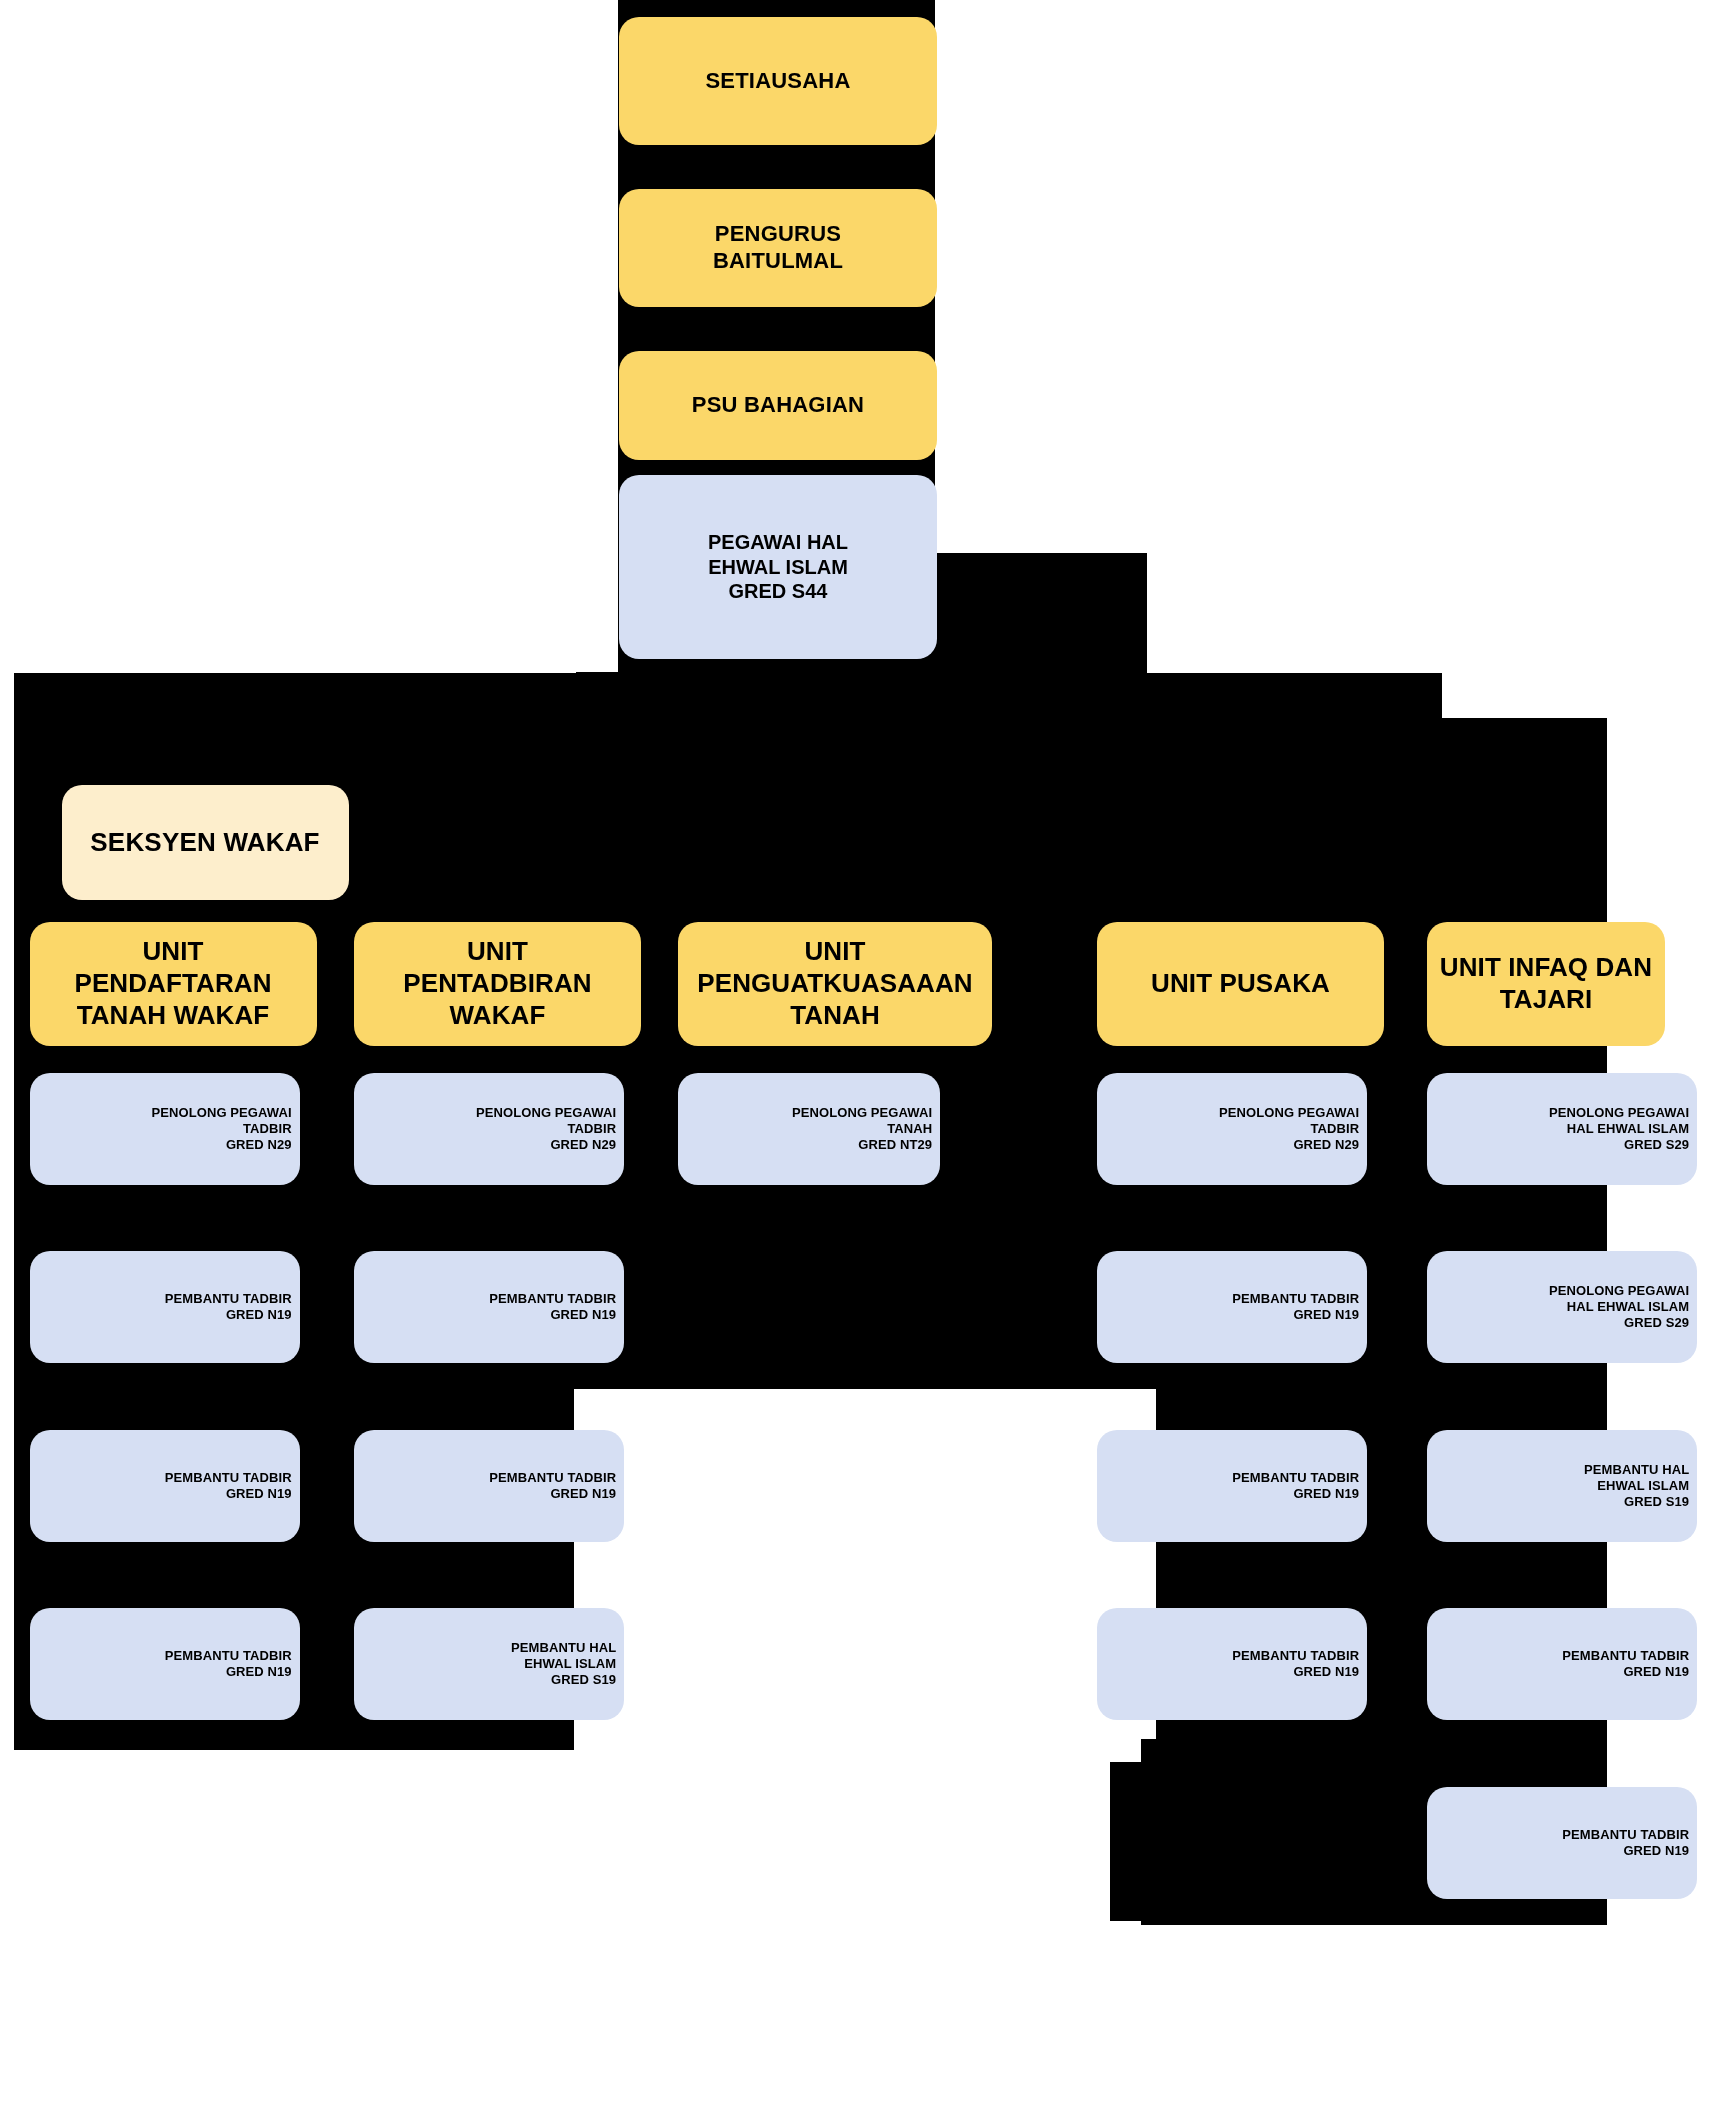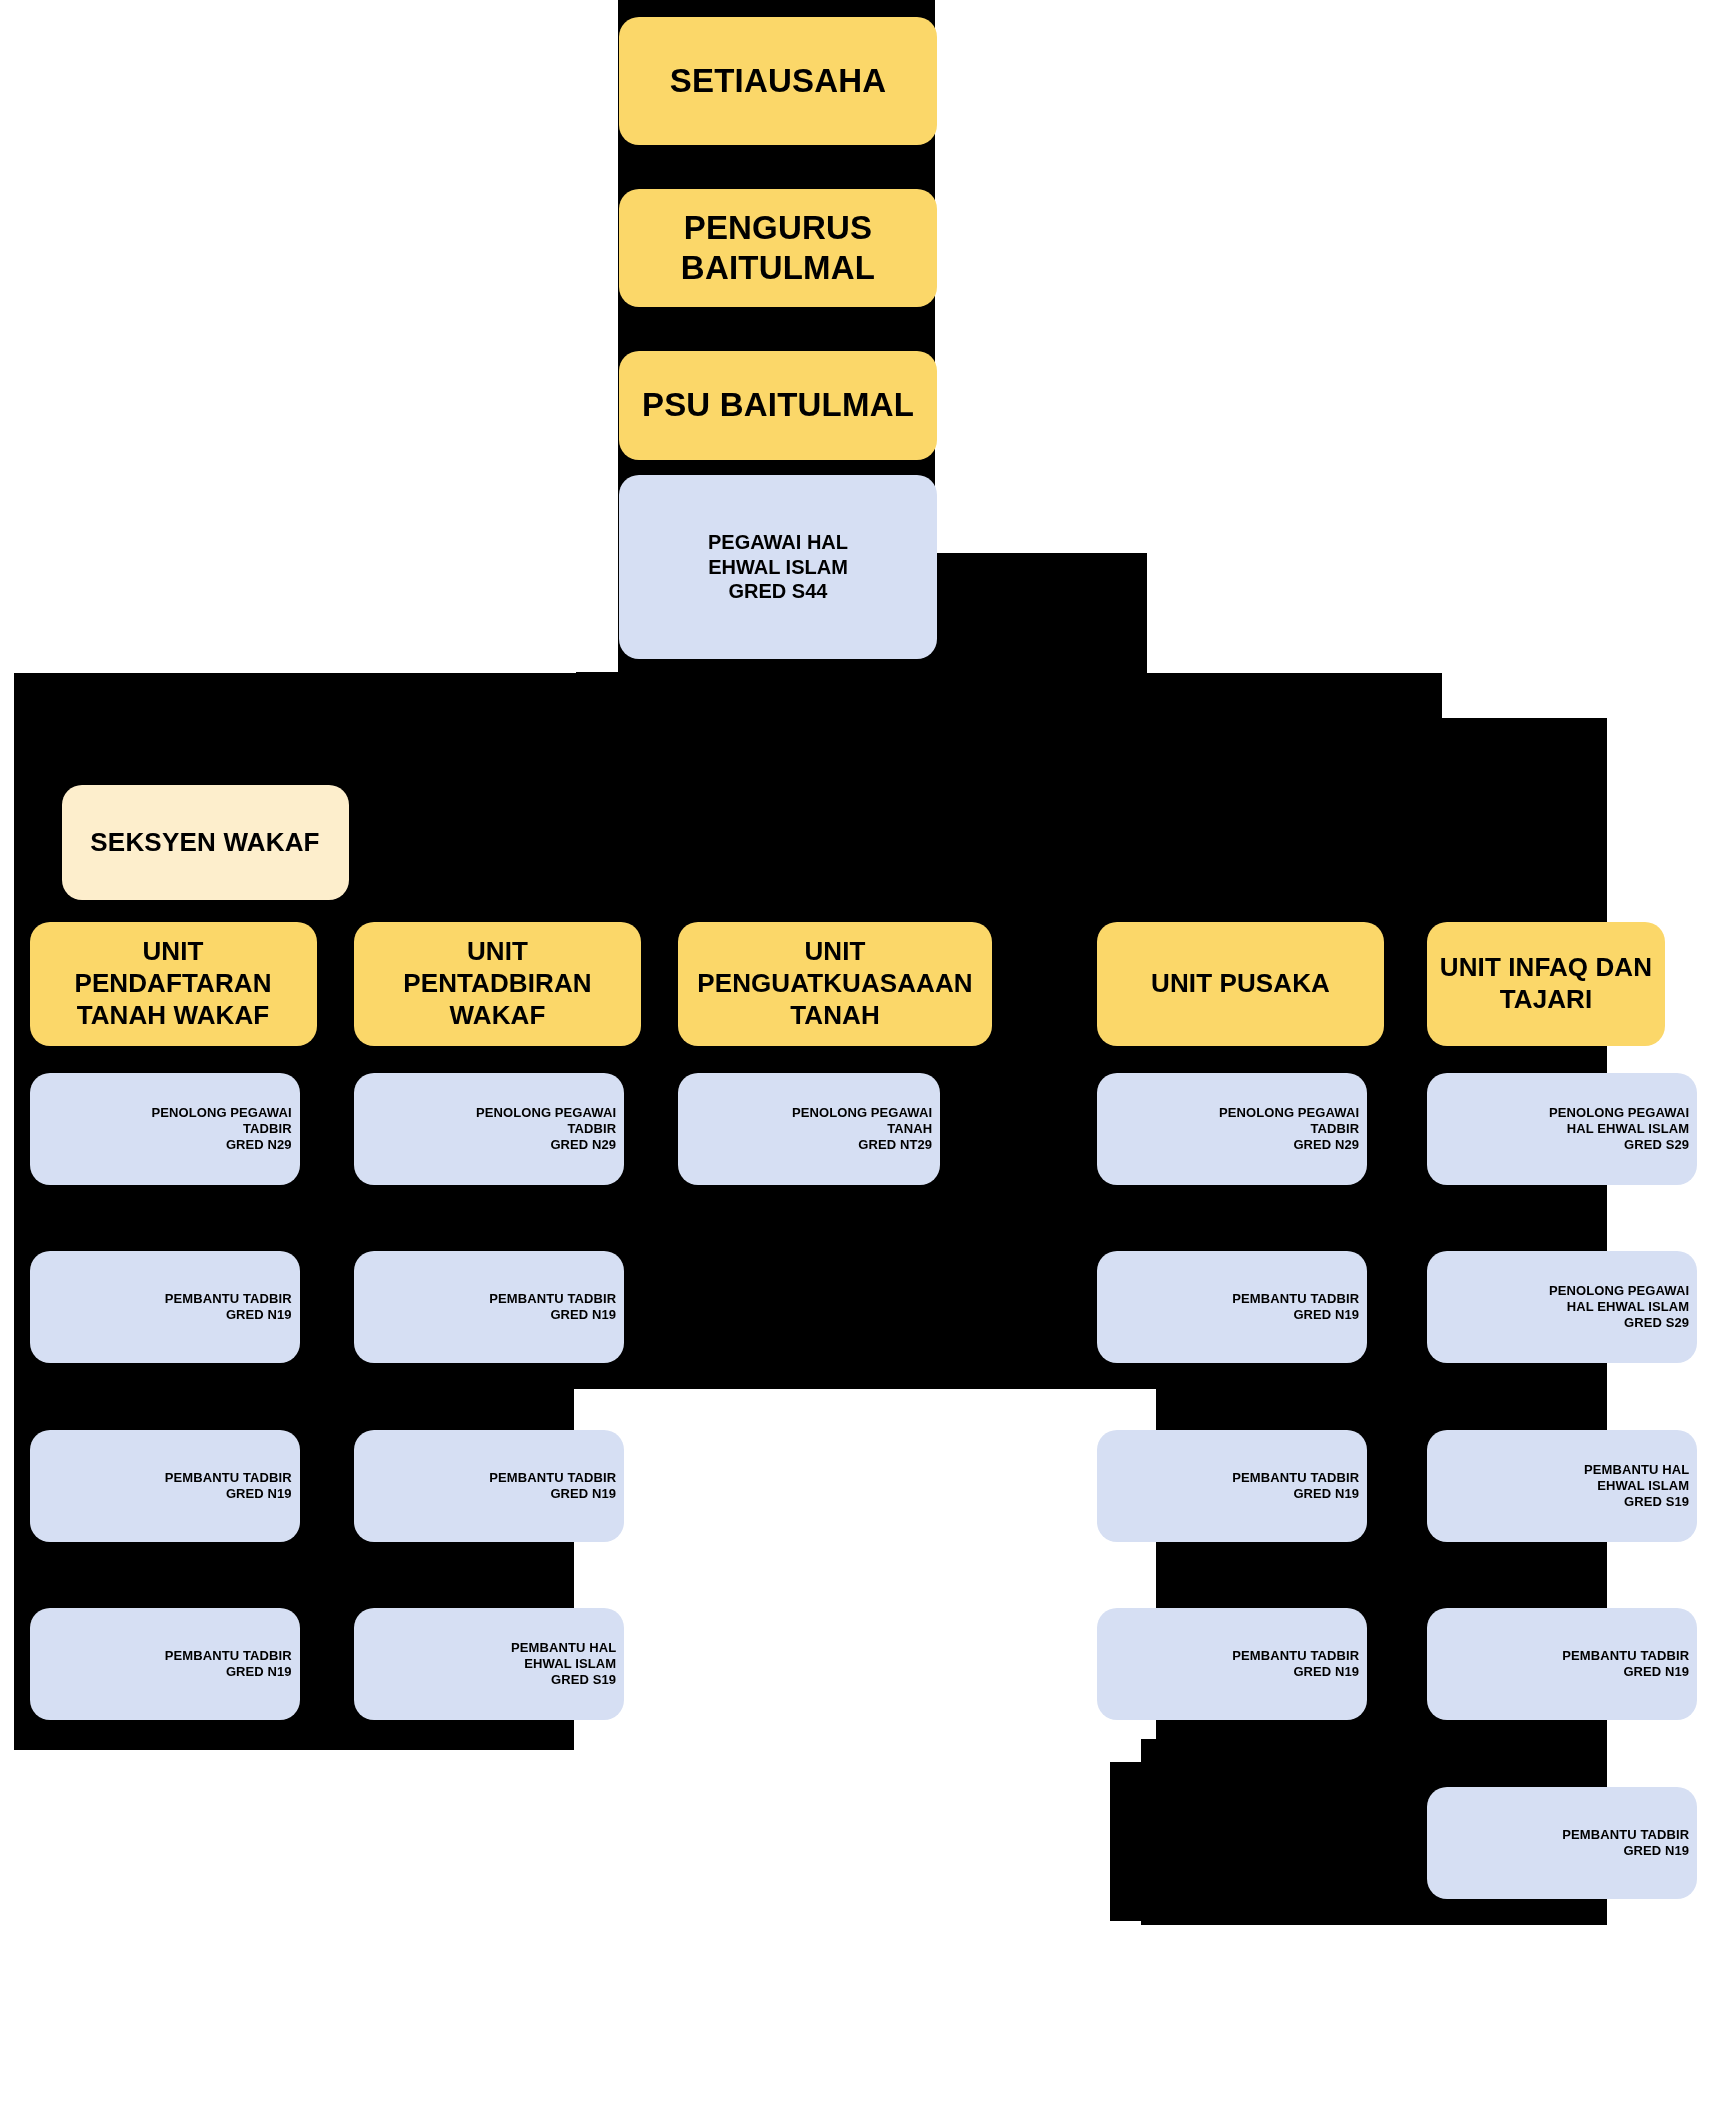--- a/index.html
+++ b/index.html
@@ -38,21 +38,21 @@
     z-index: 5;
   }
   .node .txt { display: block; width: 100%; }
 
   
   .gold   { background: #fbd769; }
   .cream  { background: #fdeecc; margin-left: 32px; }
   .blue   { background: #d6dff3; }
 
   
-  .top-node { font-size: 33px; letter-spacing: 0.2px; }
+  .top-node { font-size: 22px; letter-spacing: 0.2px; }
 
   
   .section-node { font-size: 26px; letter-spacing: 0.2px; }
 
   
   .unit-node { font-size: 26px; letter-spacing: 0.1px; }
 
   
   .staff-node { font-size: 13px; letter-spacing: 0.1px; text-align: right; }
 </style>
@@ -90,21 +90,21 @@
 
   <div class="node gold top-node" style="left:619px; top:17px; width:318px; height:128px;">
     <span class="txt">SETIAUSAHA</span>
   </div>
 
   <div class="node gold top-node" style="left:619px; top:189px; width:318px; height:118px;">
     <span class="txt">PENGURUS<br>BAITULMAL</span>
   </div>
 
   <div class="node gold top-node" style="left:619px; top:351px; width:318px; height:109px;">
-    <span class="txt">PSU BAITULMAL</span>
+    <span class="txt">PSU BAHAGIAN</span>
   </div>
 
   <div class="node blue" style="left:619px; top:475px; width:318px; height:184px; font-size:20px;">
     <span class="txt">PEGAWAI HAL<br>EHWAL ISLAM<br>GRED S44</span>
   </div>
 
   <div class="node cream section-node" style="left:29.5px; top:785px; width:287px; height:115px;">
     <span class="txt">SEKSYEN WAKAF</span>
   </div>
 

